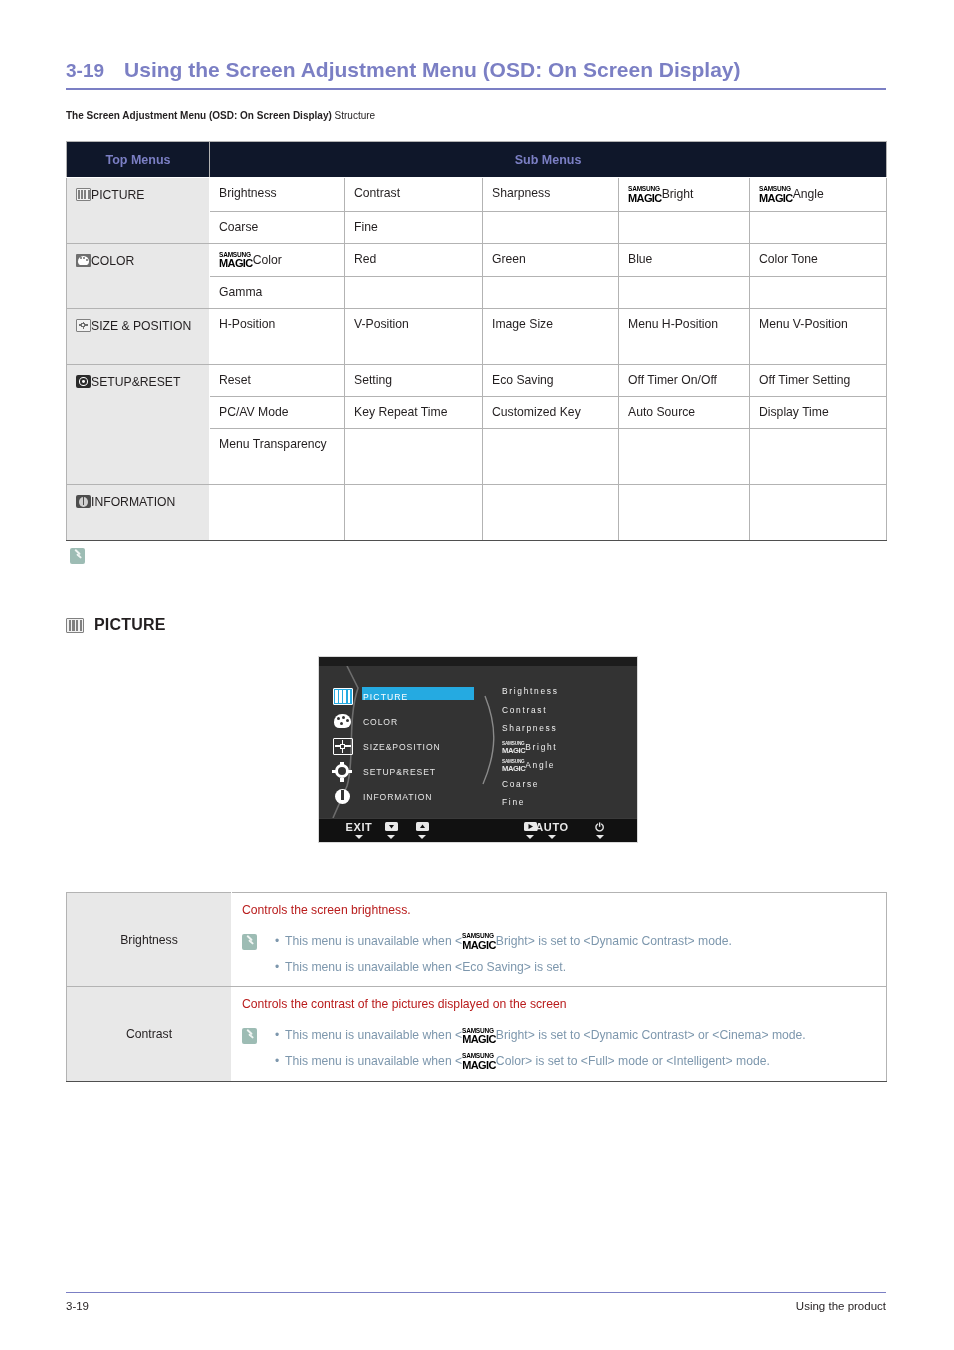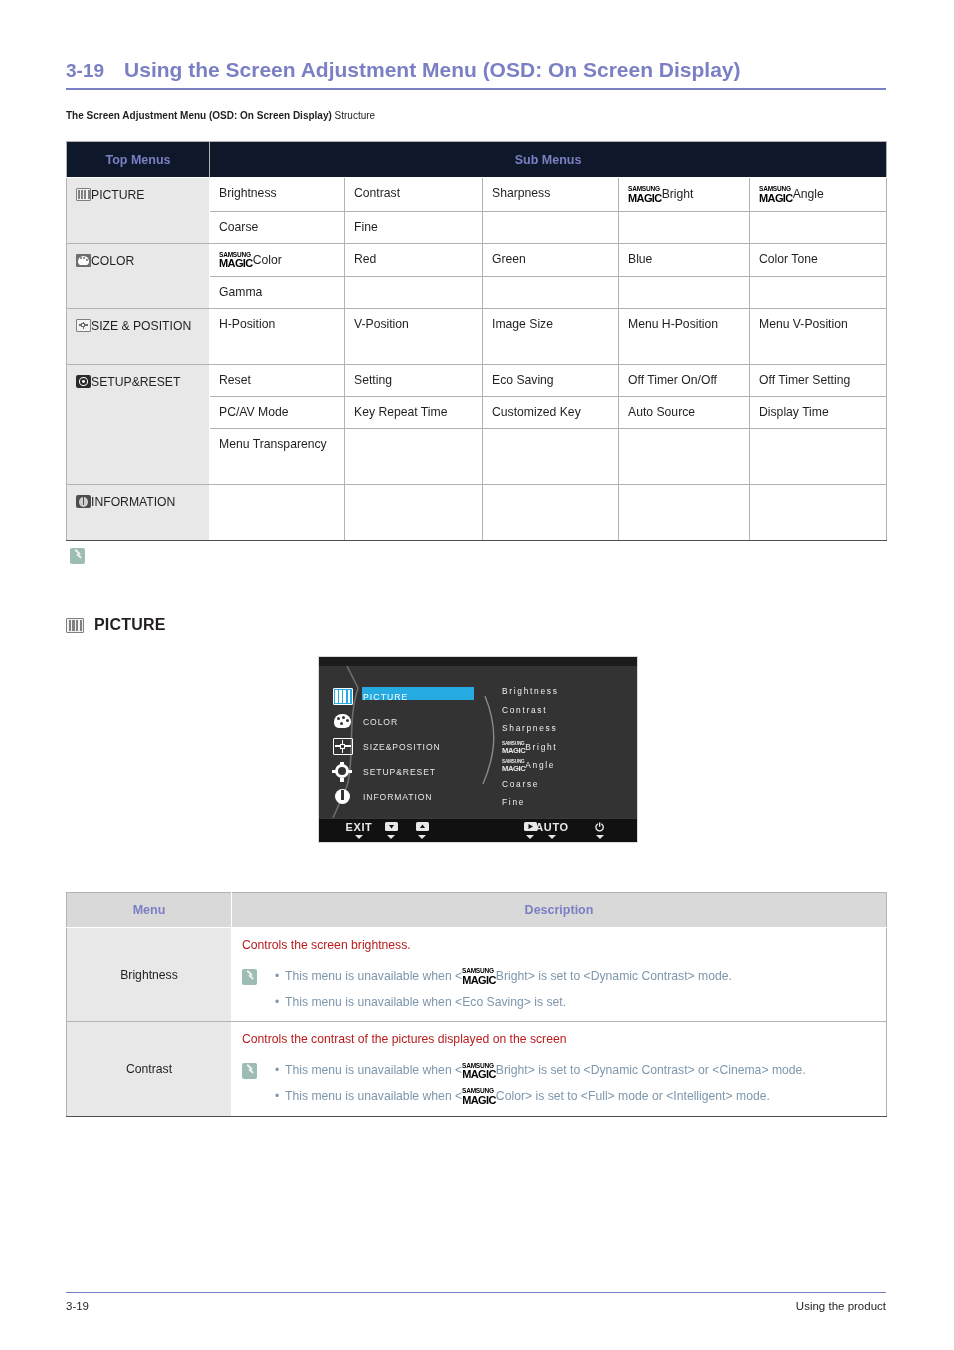--- a/index.html
+++ b/index.html
@@ -581,24 +581,20 @@
       </div>
     </div>
   </div>
 
   <table class="desc-table">
     <colgroup>
         <col style="width:165px">
         <col style="width:655px">
       </colgroup>
     <tbody>
-      <tr>
-        <td class="dhdr left">Menu</td>
-        <td class="dhdr">Description</td>
-      </tr>
 
       <tr>
         <td class="menucell">Brightness</td>
         <td class="desccell">
           <p class="desc-lead">Controls the screen brightness.</p>
           <div class="note-block">
             <span class="note-ico"></span>
             <div class="bullets">
               <div class="bullet">
                 <span class="dot">•</span>

